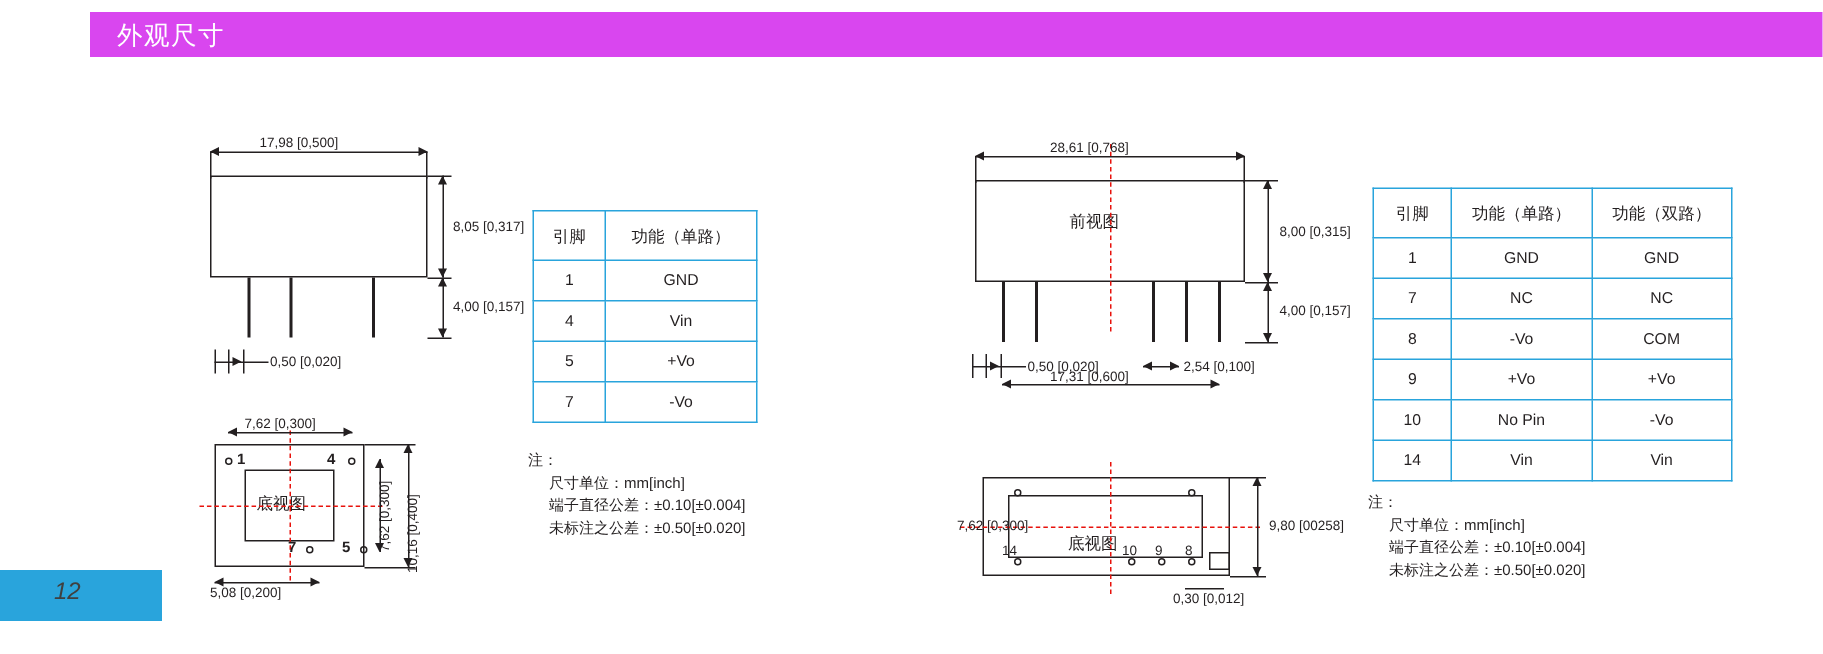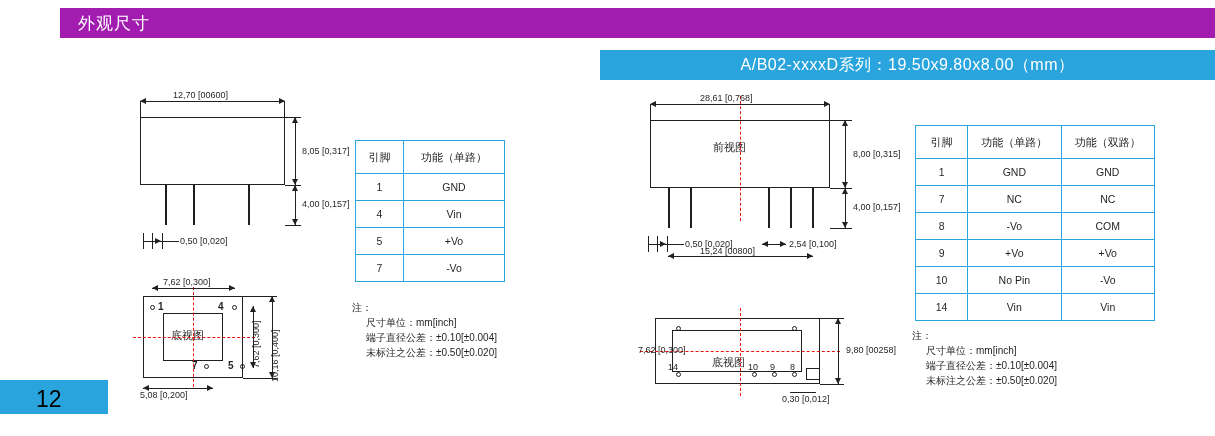--- a/index.html
+++ b/index.html
@@ -6,41 +6,41 @@
   body{
     width:1215px;height:436px;background:#ffffff;
     font-family:"Liberation Sans","DejaVu Sans",sans-serif;
     position:relative;overflow:hidden;color:#231f20;
   }
   .page{position:absolute;inset:0;}
 
   
   .title-bar{
     position:absolute;left:60px;top:8px;width:1155px;height:30px;
-    background:#a21caf;
+    background:#d946ef;
   }
   .title-bar .txt{
     position:absolute;left:18px;top:4px;font-size:17px;color:#ffffff;letter-spacing:1px;
   }
 
   
   .sec-bar{
     position:absolute;height:30px;background:#29a4dc;color:#fff;
     font-size:16px;display:flex;align-items:center;justify-content:center;
     letter-spacing:0.5px;
   }
   .sec-left{left:60px;top:50px;width:520px;}
   .sec-right{left:600px;top:50px;width:615px;}
 
   
   .pagenum{
     position:absolute;left:0px;top:380px;width:108px;height:34px;background:#29a4dc;
   }
   .pagenum span{
-    position:absolute;left:36px;top:6px;color:#000000;font-size:23px;
+    position:absolute;left:36px;top:6px;color:#404040;font-size:16px;font-style:italic;
   }
 
   
   .lbl{position:absolute;font-size:9px;color:#231f20;white-space:nowrap;}
   .lbl.v{transform-origin:0 0;}
   .rect{position:absolute;border:1.4px solid #231f20;box-sizing:border-box;}
   .dash{position:absolute;}
   .dash.h{border-top:1px dashed #e8120c;}
   .dash.v{border-left:1px dashed #e8120c;}
   .pin{position:absolute;background:#231f20;width:2px;}
@@ -76,38 +76,35 @@
 </style>
 </head>
 <body>
 
 <div class="page">
 
   <div class="title-bar">
     <div class="txt">外观尺寸</div>
   </div>
 
-  <div class="sec-bar sec-right">
-    <span>A/B02-xxxxD系列：19.50x9.80x8.00（mm）</span>
-  </div>
 
   <div>
 
     <div class="rect" style="left:140px;top:117px;width:145px;height:68px;"></div>
 
     <div class="pin" style="left:165px;top:185px;height:40px;"></div>
     <div class="pin" style="left:193px;top:185px;height:40px;"></div>
     <div class="pin" style="left:248px;top:185px;height:40px;"></div>
 
     <div class="dim" style="left:140px;top:101px;width:145px;"></div>
     <div class="arr-l" style="left:140px;top:98px;"></div>
     <div class="arr-r" style="left:279px;top:98px;"></div>
     <div class="ext" style="left:140px;top:101px;width:1px;height:18px;"></div>
     <div class="ext" style="left:284px;top:101px;width:1px;height:18px;"></div>
-    <div class="lbl" style="left:173px;top:90px;">12,70 [00600]</div>
+    <div class="lbl" style="left:173px;top:90px;">17,98 [0,500]</div>
 
     <div class="dimv" style="left:295px;top:117px;height:68px;"></div>
     <div class="arr-u" style="left:292px;top:117px;"></div>
     <div class="arr-d" style="left:292px;top:179px;"></div>
     <div class="ext" style="left:285px;top:117px;width:16px;height:1px;"></div>
     <div class="ext" style="left:285px;top:185px;width:16px;height:1px;"></div>
     <div class="lbl" style="left:302px;top:146px;">8,05 [0,317]</div>
 
     <div class="dimv" style="left:295px;top:185px;height:40px;"></div>
     <div class="arr-u" style="left:292px;top:185px;"></div>
@@ -236,21 +233,21 @@
     <div class="lbl" style="left:685px;top:239px;">0,50 [0,020]</div>
 
     <div class="dim" style="left:762px;top:244px;width:24px;"></div>
     <div class="arr-l" style="left:762px;top:241px;"></div>
     <div class="arr-r" style="left:780px;top:241px;"></div>
     <div class="lbl" style="left:789px;top:239px;">2,54 [0,100]</div>
 
     <div class="dim" style="left:668px;top:256px;width:145px;"></div>
     <div class="arr-l" style="left:668px;top:253px;"></div>
     <div class="arr-r" style="left:807px;top:253px;"></div>
-    <div class="lbl" style="left:700px;top:246px;">15,24 [00800]</div>
+    <div class="lbl" style="left:700px;top:246px;">17,31 [0,600]</div>
   </div>
 
   <div>
     <div class="rect" style="left:655px;top:318px;width:165px;height:66px;"></div>
     <div class="rect" style="left:672px;top:330px;width:130px;height:42px;"></div>
     <div class="viewlabel" style="left:712px;top:355px;">底视图</div>
 
     <div class="dash h" style="left:640px;top:351px;width:200px;height:0;"></div>
     <div class="dash v" style="left:740px;top:308px;width:0;height:88px;"></div>
 

